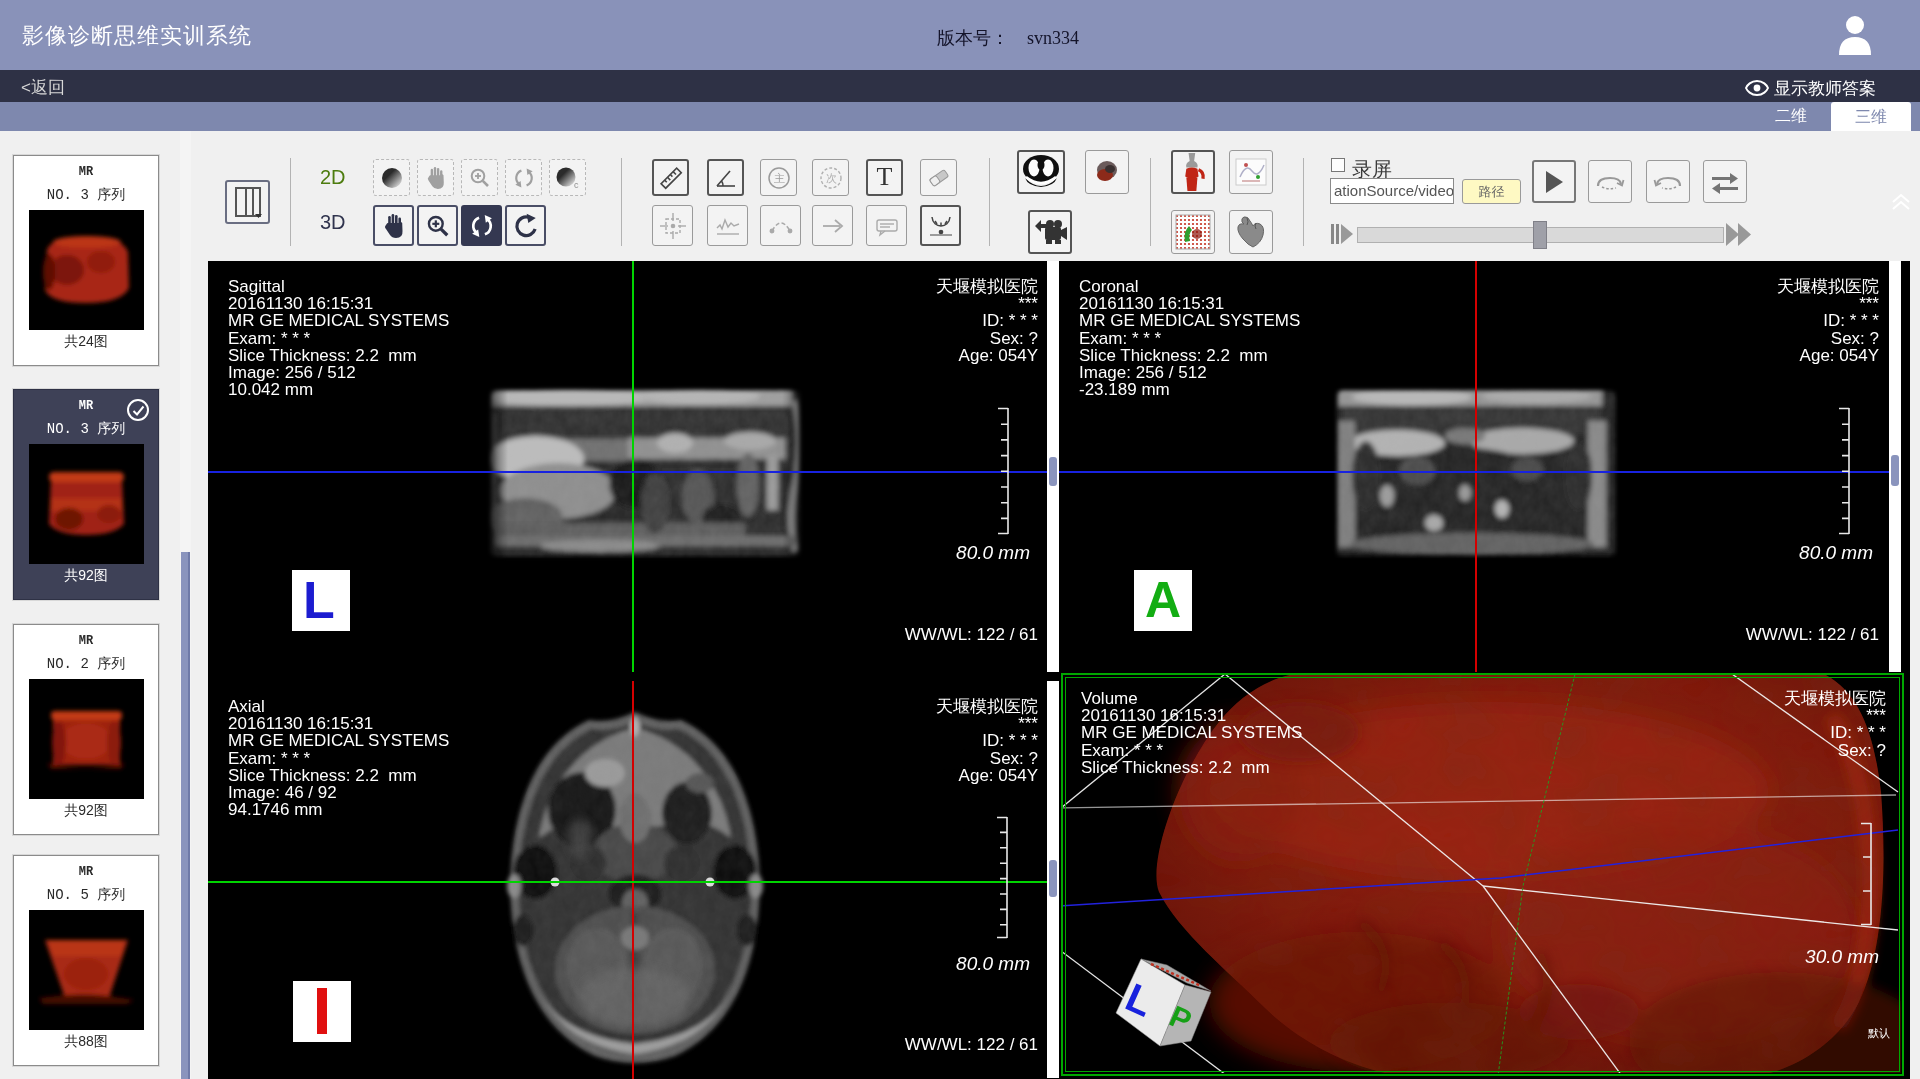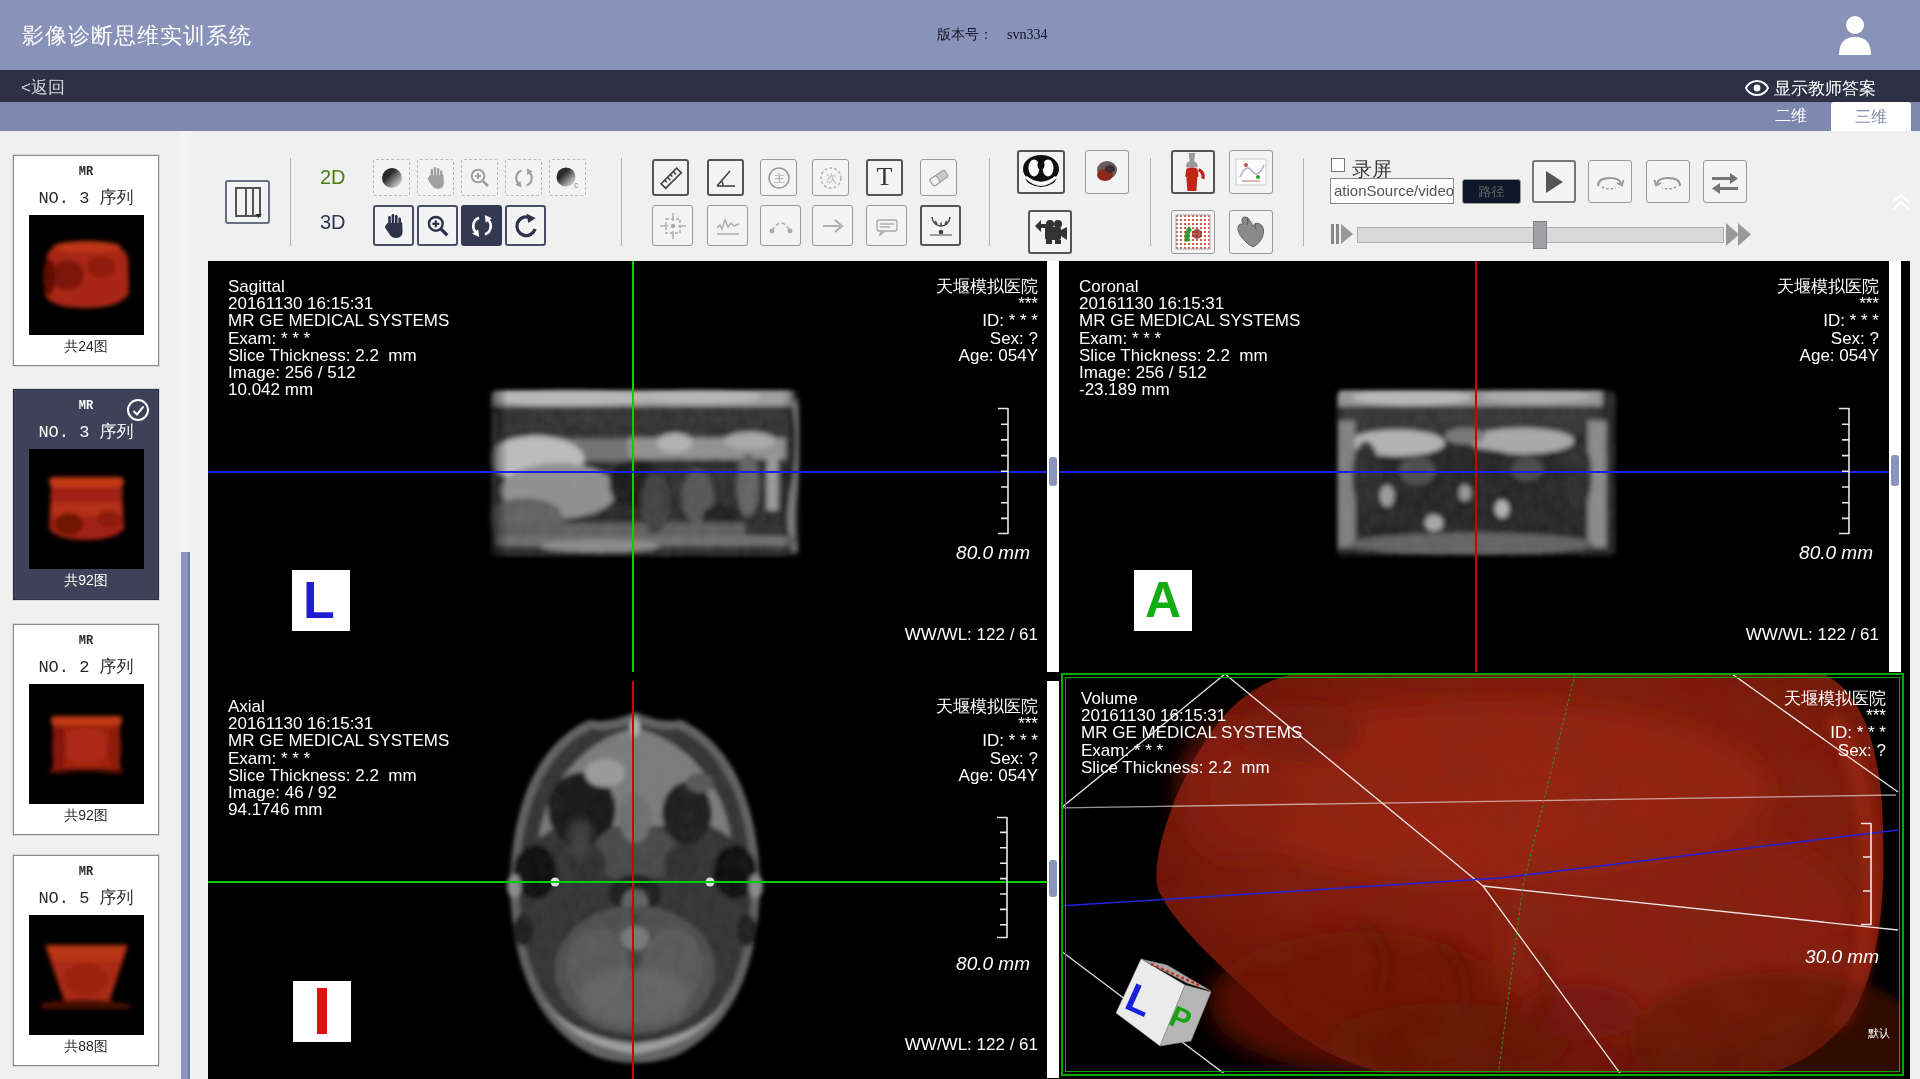--- a/index.html
+++ b/index.html
@@ -2,38 +2,38 @@
 <html><head>
 <meta charset="utf-8">
 <style>
   * { margin:0; padding:0; box-sizing:border-box; }
   html,body { width:1920px; height:1079px; overflow:hidden; background:#f0f0f0;
     font-family:"Liberation Sans", sans-serif; }
   .abs { position:absolute; }
   #root { position:relative; width:1920px; height:1079px; }
   .topbar { left:0; top:0; width:1920px; height:70px; background:#8992b9; }
   .title { left:22px; top:21px; font-size:22px; color:#fff; letter-spacing:1px;}
-  .version { left:937px; top:26px; font-size:14px; color:#14142a; }
+  .version { left:937px; top:26px; font-size:18px; color:#14142a; }
   .navbar { left:0; top:70px; width:1920px; height:32px; background:#2e3145; }
   .back { left:21px; top:76px; font-size:17px; color:#d8d8d8; }
   .showans { top:77px; right:44px; font-size:17px; color:#fff; }
   .tabbar { left:0; top:102px; width:1920px; height:29px; background:#7e88ae; }
   .tab2d { left:1760px; top:106px; width:62px; text-align:center; font-size:16px; color:#fff;}
   .tab3d { left:1831px; top:102px; width:80px; height:29px; background:#fff; border-radius:3px 3px 0 0;
            text-align:center; font-size:16px; color:#7e88ae; line-height:29px; }
   .content { left:0; top:131px; width:1920px; height:948px; background:#f0f0f0; }
 
   
   .sidetrack { left:180px; top:131px; width:11px; height:948px; background:#f4f4f4; }
   .sidethumb { left:181px; top:552px; width:9px; height:527px; background:#8a94bd; border-right:2px solid #6f7aa8;}
   .card { left:13px; width:146px; height:211px; background:#fff; border:1px solid #8b8b8b;
           box-shadow:0 0 0 1px #d8d8d8; text-align:center; color:#2a2a2a; }
   .card.sel { background:#3e4157; color:#fff; border-color:#2e3145;}
   .card .mr { margin-top:9px; font-size:12px; font-family:"Liberation Mono",monospace; font-weight:bold;}
-  .card .ser { margin-top:7px; font-size:17px; font-family:"Liberation Mono",monospace;}
+  .card .ser { margin-top:7px; font-size:14px; font-family:"Liberation Mono",monospace;}
   .card .thumb { margin:6px auto 0 auto; width:115px; height:120px; background:#000; }
   .card .cnt { margin-top:3px; font-size:14px; }
   .check { position:absolute; right:9px; top:9px; width:22px; height:22px; border:2px solid #fff;
      border-radius:50%; color:#fff; font-size:15px; line-height:19px; text-align:center;}
 
   
   .viewer { left:208px; top:261px; width:1702px; height:818px; background:#000; }
   .quad { position:absolute; overflow:hidden; }
   #qSag { left:0; top:0; width:851px; height:411px; }
   #qCor { left:851px; top:0; width:851px; height:508px; }
@@ -724,21 +724,21 @@
   <div class="tb en1" style="left:1229px;top:210px;width:44px;height:44px">
       <svg width="34" height="34" viewBox="0 0 34 34">
         <path d="M16 6 Q14 1 10 2 Q7 3 8 7 L10 9 Q5 8 4 12 Q3 17 9 24 Q14 30 19 32 Q27 28 29 20 Q31 12 26 9 Q21 7 19 11 Q17 7 16 6 Z" fill="#8a8a8a" stroke="#666" stroke-width="1"></path>
         <path d="M13 3 Q15 7 13 10 M22 8 Q20 11 22 14" stroke="#555" fill="none"></path>
       </svg>
     </div>
 
   <div style="position:absolute;left:1331px;top:158px;width:14px;height:14px;border:1.5px solid #777;background:#fdfdfd"></div>
   <div style="position:absolute;left:1352px;top:156px;font-size:20px;color:#3a3a3a">录屏</div>
   <div style="position:absolute;left:1330px;top:178px;width:124px;height:26px;border:1px solid #8a8a8a;background:#fff;font-size:15px;color:#555;line-height:24px;padding-left:3px;overflow:hidden">ationSource/video</div>
-  <div style="position:absolute;left:1462px;top:179px;width:59px;height:25px;border:1px solid #9a9a9a;border-radius:3px;background:#0f172a;font-size:13px;color:#666;text-align:center;line-height:23px">路径</div>
+  <div style="position:absolute;left:1462px;top:179px;width:59px;height:25px;border:1px solid #9a9a9a;border-radius:3px;background:#fef9c3;font-size:13px;color:#666;text-align:center;line-height:23px">路径</div>
   <div class="tb" style="left:1532px;top:160px;width:44px;height:43px;border:2px solid #777">
       <svg width="20" height="24" viewBox="0 0 20 24">
         <path d="M2 1 L19 12 L2 23 Z" fill="#555"></path>
       </svg>
     </div>
   <div class="tb en1" style="left:1588px;top:160px;width:44px;height:43px">
       <svg width="32" height="24" viewBox="0 0 32 24" fill="none" stroke="#999">
         <path d="M4 16 Q4 8 16 8 Q26 8 27 14" stroke-width="2.2"></path>
         <path d="M23 13 L28 15.5 L29.5 10" stroke-width="1.8"></path>
         <path d="M8 17 Q14 20 22 18" stroke-width="1.4" stroke-dasharray="2.5 2"></path>

